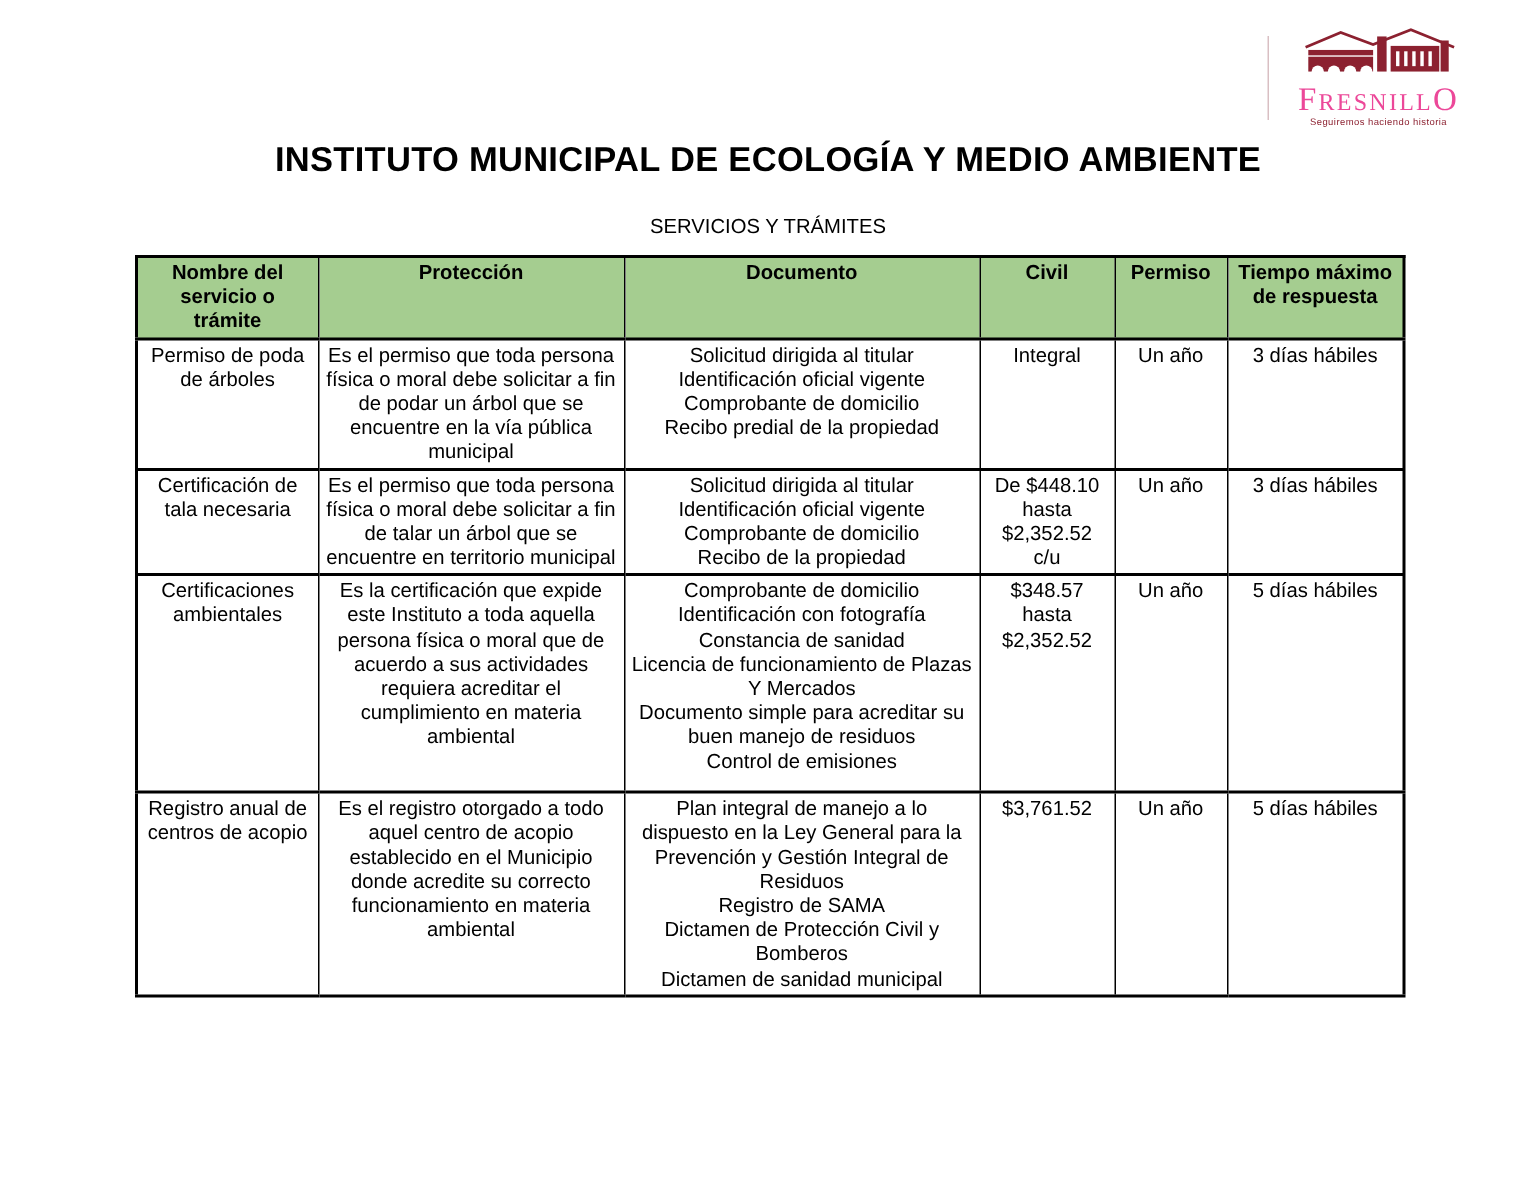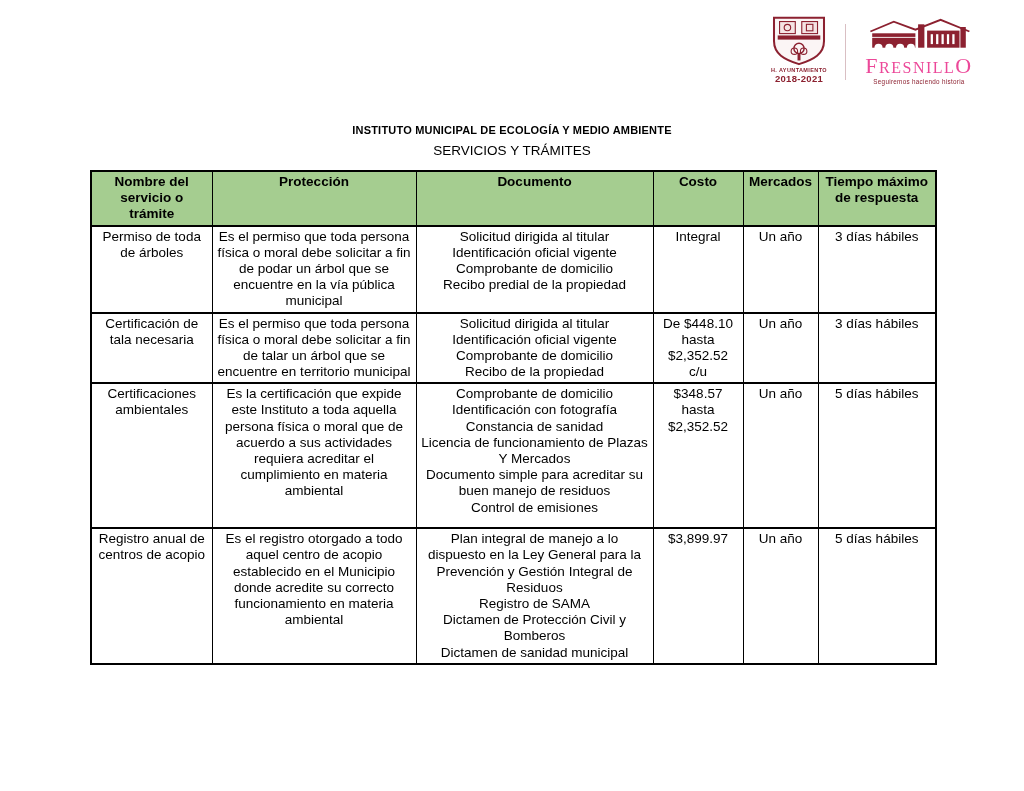--- a/index.html
+++ b/index.html
@@ -20,22 +20,22 @@
   .crest-years { font-size: 9.5px; color: #8C2130; font-weight: bold; letter-spacing: .3px; }
   .logo-divider { position: absolute; left: 93px; top: 10px; width: 1px; height: 56px; background: #d9bfc3; }
   .fresnillo { position: absolute; left: 102px; top: 4px; width: 130px; text-align: center; }
   .fresnillo svg { display: block; margin: 0 auto; }
   .fresnillo-word { font-family: "Liberation Serif", serif; color: #ec4899; font-size: 16px; letter-spacing: 1.5px; line-height: 1; margin-top: 1px; white-space: nowrap; }
   .fresnillo-word .big { font-size: 22px; }
   .fresnillo-tagline { font-size: 6.3px; color: #8C2130; letter-spacing: .3px; margin-top: 1px; }
 
   
   .doc-title {
-    position: absolute; top: 124px; left: 0; width: 100%;
-    text-align: center; font-weight: bold; font-size: 11px; letter-spacing: .2px;
+    position: absolute; top: 93px; left: 0; width: 100%;
+    text-align: center; font-weight: bold; font-size: 23px; letter-spacing: .2px;
   }
   .doc-subtitle {
     position: absolute; top: 143px; left: 0; width: 100%;
     text-align: center; font-size: 13.5px;
   }
 
   
   table.services {
     position: absolute; left: 90px; top: 170px;
     width: 845px; table-layout: fixed;
@@ -56,38 +56,20 @@
   .services tbody tr:nth-child(1) { height: 82px; }
   .services tbody tr:nth-child(2) { height: 66px; }
   .services tbody tr:nth-child(3) { height: 145px; }
   .services tbody tr:nth-child(4) { height: 135px; }
   .services td.c-req, .services td.c-costo { white-space: pre-line; }
 </style>
 </head>
 <body>
 
 <div class="logo-block">
-  <div class="crest">
-    <span>
-      <svg width="56" height="50" viewBox="0 0 60 54">
-        <path d="M3,2 H57 V27 C57,41 46,47 30,52 C14,47 3,41 3,27 Z" fill="#fbf5f5" stroke="#8C2130" stroke-width="2.2"></path>
-        <rect x="9" y="6" width="17" height="13" fill="#f5e4e4" stroke="#8C2130" stroke-width="1.2"></rect>
-        <rect x="33" y="6" width="17" height="13" fill="#f5e4e4" stroke="#8C2130" stroke-width="1.2"></rect>
-        <circle cx="17.5" cy="12.5" r="3.5" fill="none" stroke="#8C2130" stroke-width="1.2"></circle>
-        <rect x="38" y="9" width="7" height="7" fill="none" stroke="#8C2130" stroke-width="1.2"></rect>
-        <rect x="7" y="21" width="46" height="4.5" fill="#8C2130"></rect>
-        <circle cx="30" cy="35" r="5.5" fill="none" stroke="#8C2130" stroke-width="1.6"></circle>
-        <circle cx="25" cy="38" r="3.5" fill="none" stroke="#8C2130" stroke-width="1.2"></circle>
-        <circle cx="35" cy="38" r="3.5" fill="none" stroke="#8C2130" stroke-width="1.2"></circle>
-        <rect x="28.4" y="40" width="3.2" height="8" fill="#8C2130"></rect>
-      </svg>
-    </span>
-    <div class="crest-caption">H. AYUNTAMIENTO</div>
-    <div class="crest-years">2018-2021</div>
-  </div>
 
   <div class="logo-divider"></div>
 
   <div class="fresnillo">
     <span>
       <svg width="108" height="36" viewBox="0 0 120 40">
         <polyline points="6,15 32,4 56,13 84,2 116,15" fill="none" stroke="#8C2130" stroke-width="2"></polyline>
         <rect x="8" y="17" width="48" height="4" fill="#8C2130"></rect>
         <rect x="8" y="22" width="48" height="11" fill="#8C2130"></rect>
         <circle cx="15" cy="33" r="4.5" fill="#ffffff"></circle>
@@ -119,28 +101,28 @@
       <col style="width:237px">
     <col style="width:90px">
       <col style="width:75px">
       <col style="width:118px">
   </colgroup>
   <thead>
     <tr>
       <th>Nombre del servicio o trámite</th>
       <th>Protección</th>
       <th>Documento</th>
-      <th>Costo</th>
-      <th>Mercados</th>
+      <th>Civil</th>
+      <th>Permiso</th>
       <th>Tiempo máximo de respuesta</th>
     </tr>
   </thead>
   <tbody>
   <tr>
-    <td class="c-nombre">Permiso de toda de árboles</td>
+    <td class="c-nombre">Permiso de poda de árboles</td>
     <td class="c-desc">Es el permiso que toda persona física o moral debe solicitar a fin de podar un árbol que se encuentre en la vía pública municipal</td>
     <td class="c-req">Solicitud dirigida al titular
 Identificación oficial vigente
 Comprobante de domicilio
 Recibo predial de la propiedad</td>
     <td class="c-costo">Integral</td>
     <td class="c-vig">Un año</td>
     <td class="c-tiempo">3 días hábiles</td>
   </tr>
 
@@ -175,18 +157,18 @@
     <td class="c-tiempo">5 días hábiles</td>
   </tr>
 
   <tr>
     <td class="c-nombre">Registro anual de centros de acopio</td>
     <td class="c-desc">Es el registro otorgado a todo aquel centro de acopio establecido en el Municipio donde acredite su correcto funcionamiento en materia ambiental</td>
     <td class="c-req">Plan integral de manejo a lo dispuesto en la Ley General para la Prevención y Gestión Integral de Residuos
 Registro de SAMA
 Dictamen de Protección Civil y Bomberos
 Dictamen de sanidad municipal</td>
-    <td class="c-costo">$3,899.97</td>
+    <td class="c-costo">$3,761.52</td>
     <td class="c-vig">Un año</td>
     <td class="c-tiempo">5 días hábiles</td>
   </tr>
 </tbody>
 </table>
 
 </body></html>

